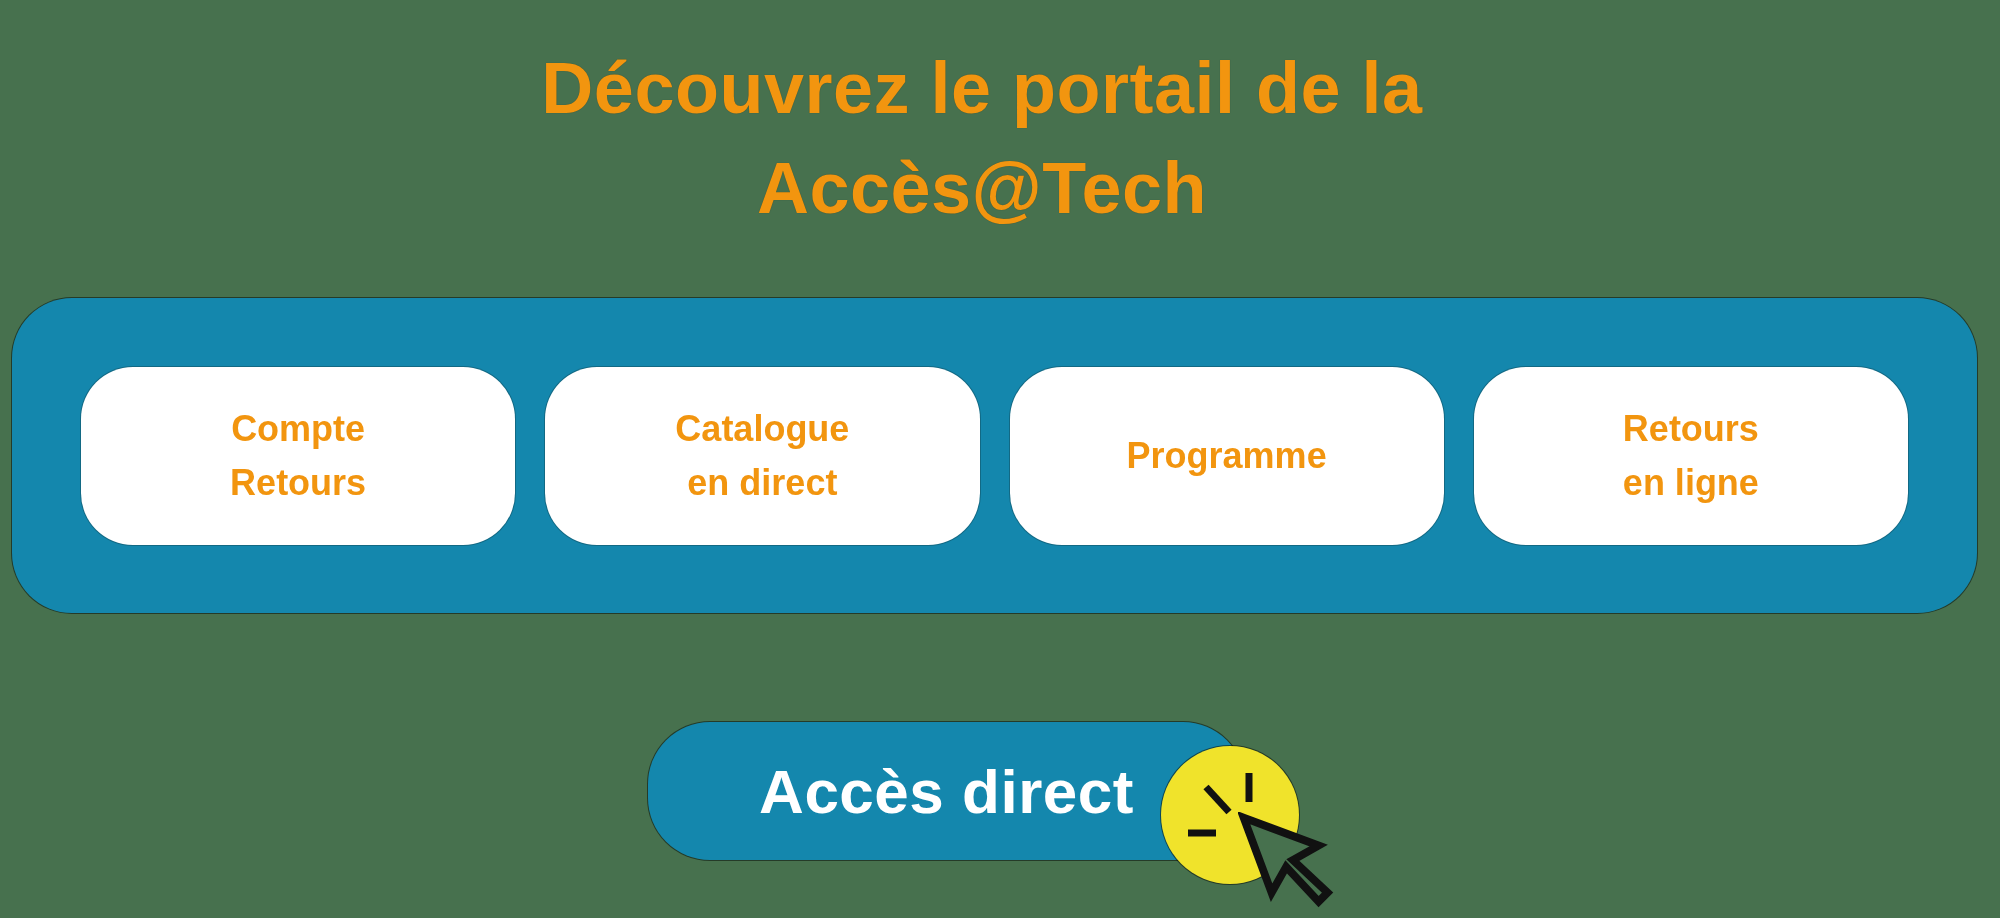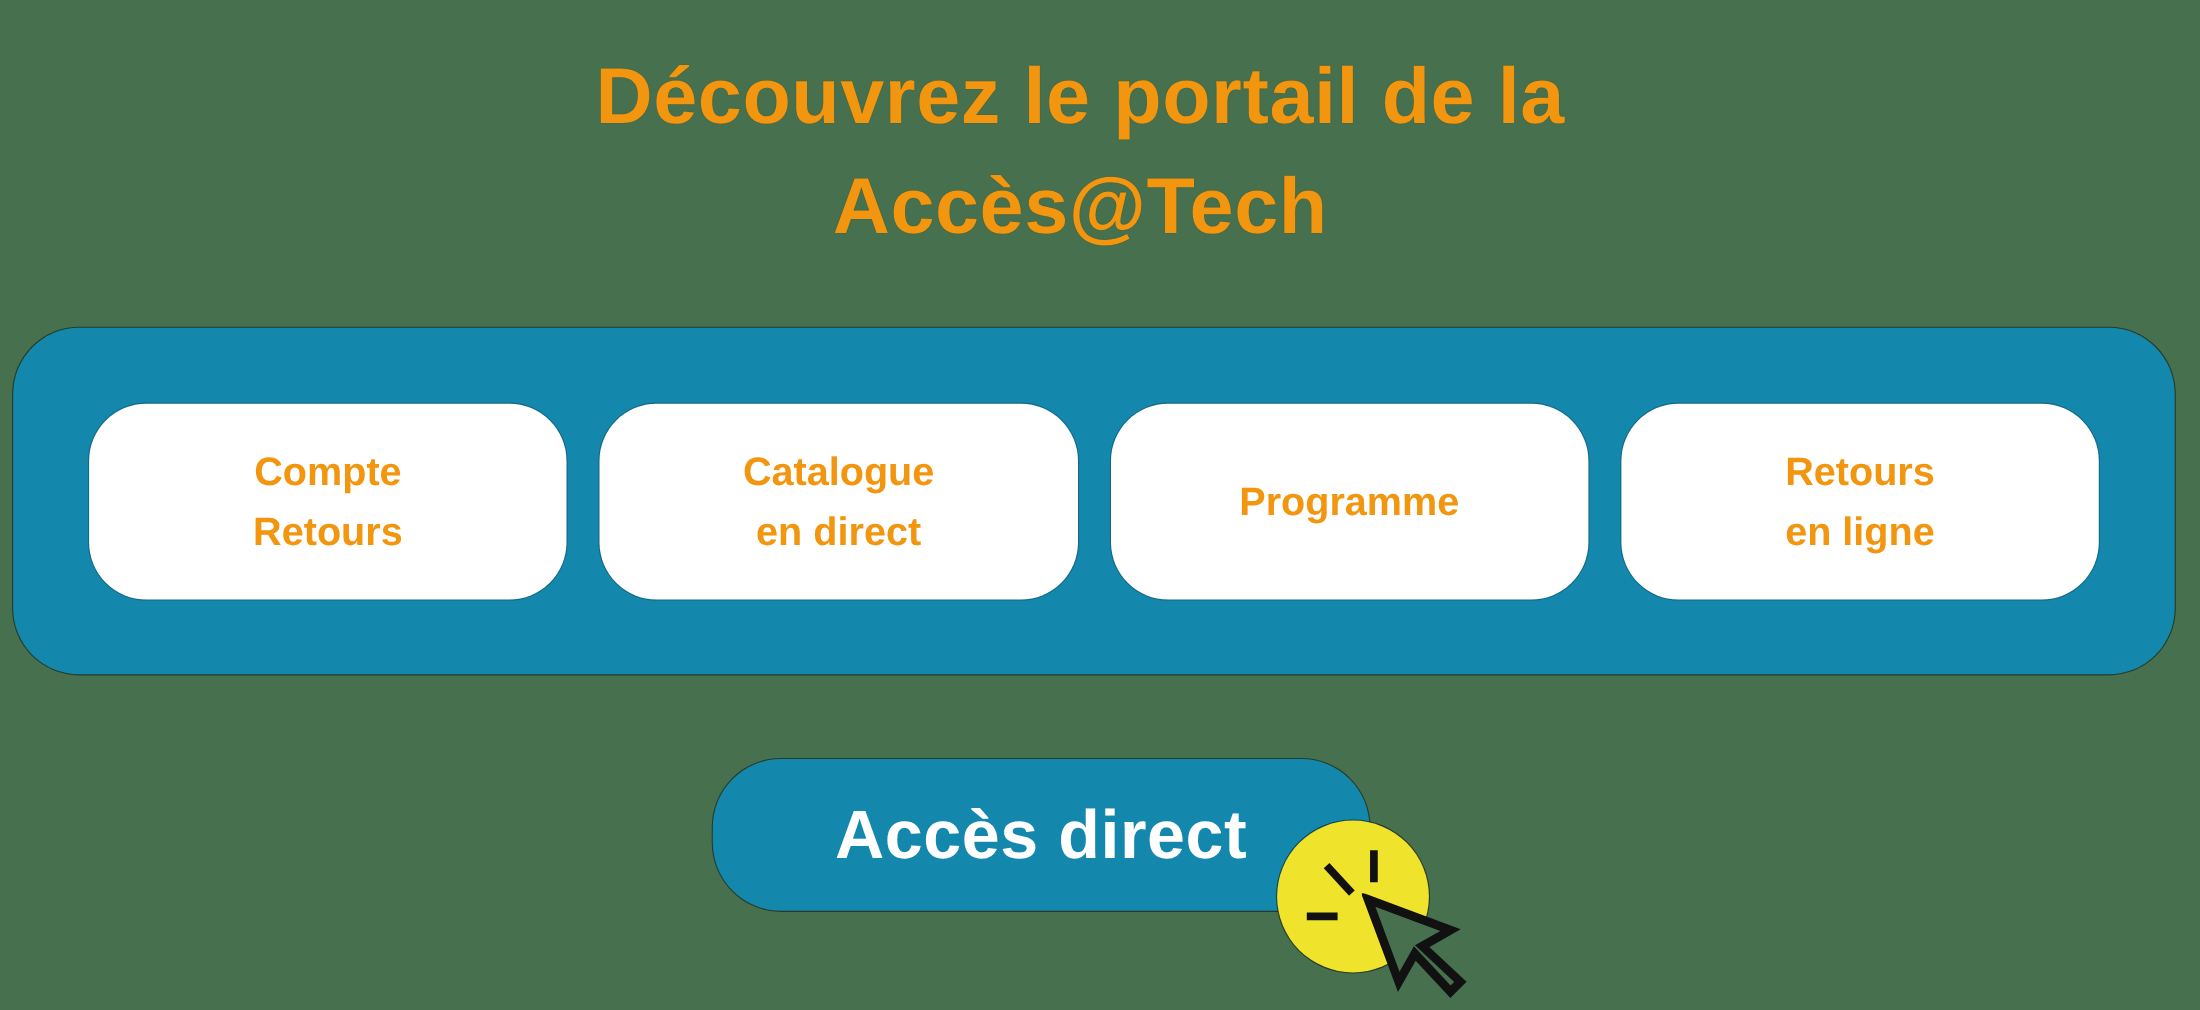--- a/index.html
+++ b/index.html
@@ -62,21 +62,21 @@
     color:var(--orange);
     font-weight:bold;
     font-size:36px;
     line-height:54px;
     cursor:pointer;
   }
 
   
   .cta{
     position:absolute;
-    left:648px;top:690px;
+    left:648px;top:722px;
     width:597px;height:138px;
     background:var(--blue);
     border:none;
     border-radius:62px;
     box-shadow:0 0 0 1px var(--edge);
     color:var(--white);
     font-family:inherit;
     font-weight:bold;
     font-size:62px;
     letter-spacing:0.5px;

